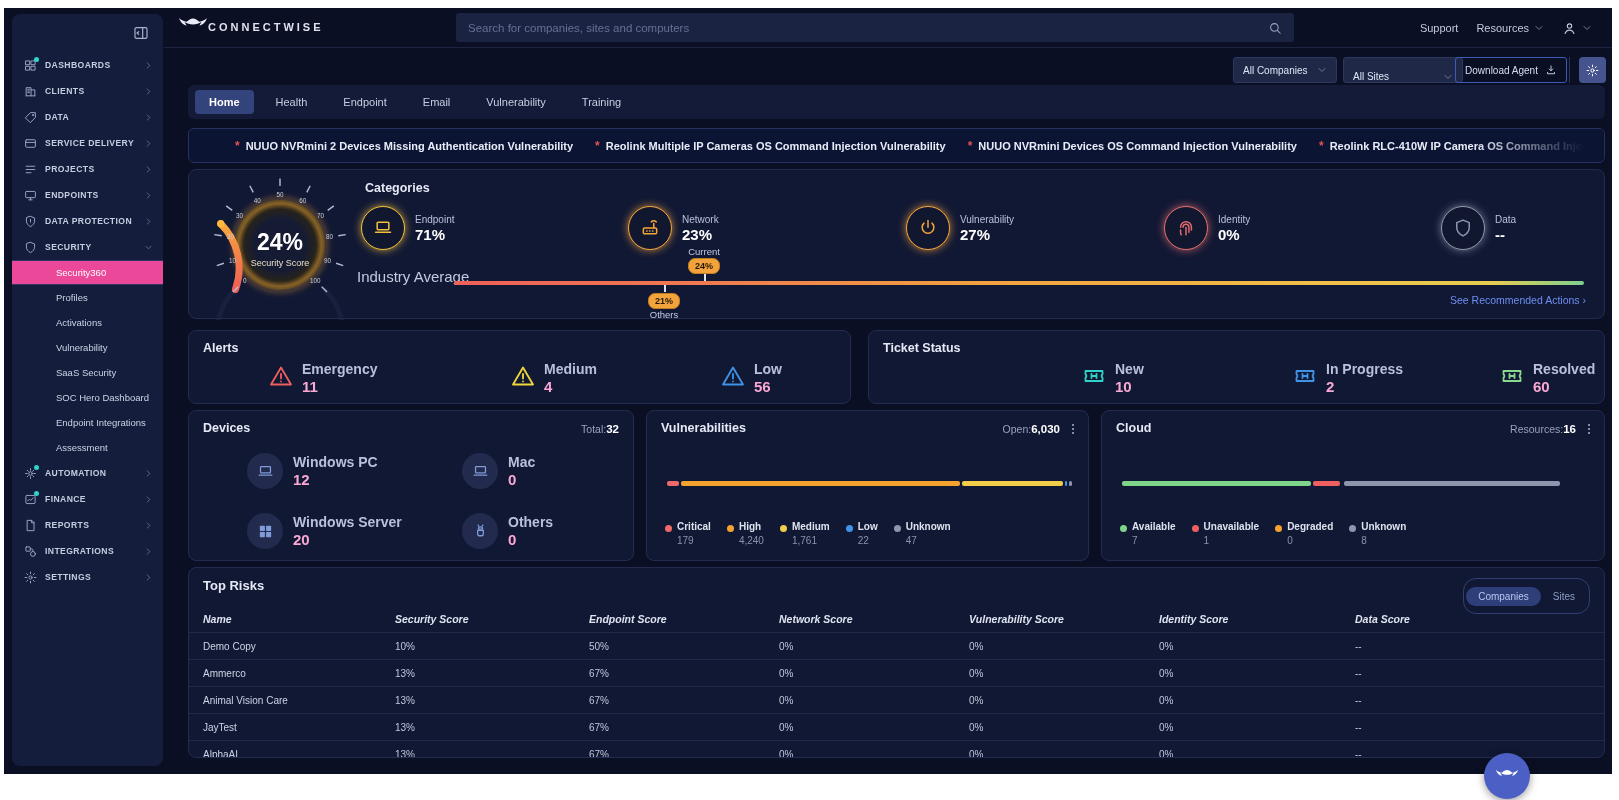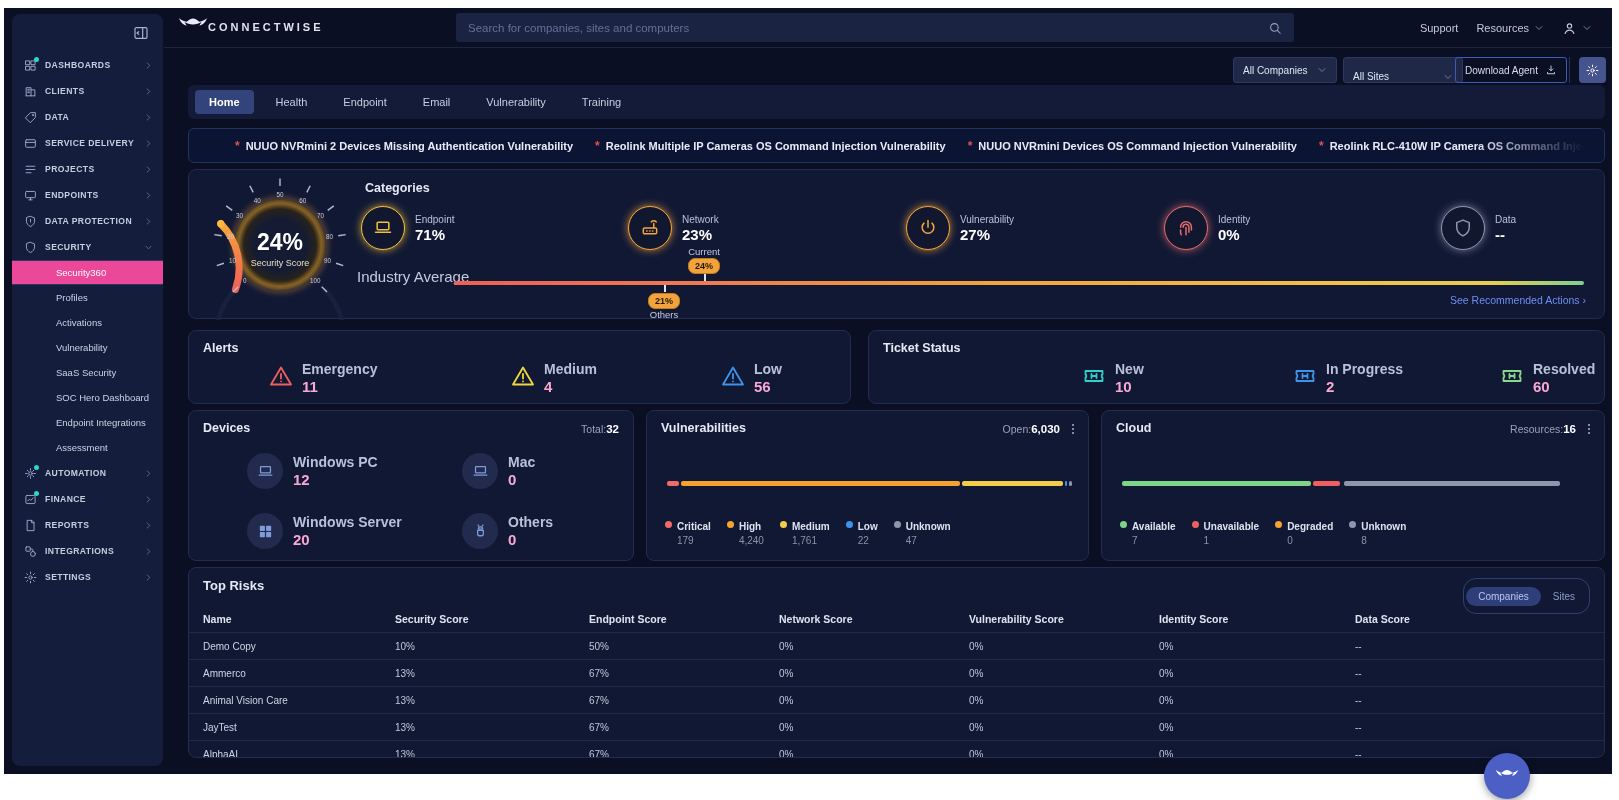--- a/index.html
+++ b/index.html
@@ -94,31 +94,31 @@
   .hdr-stat { position:absolute; right:14px; top:12px; font-size:10.5px; color:#99a2bd; }
   .hdr-stat b { color:#ffffff; font-size:11.5px; }
   .hdr-stat.with-kebab { right:28px; }
   .kebab { position:absolute; right:8px; top:10px; width:14px; height:16px; color:#aab3ca; cursor:pointer; }
 
   
   .stack-bar { position:absolute; top:70px; height:5px; display:flex; gap:2px; }
   .stack-bar .seg { height:100%; background:var(--c); border-radius:2px; width:var(--w); }
   .legend { position:absolute; left:18px; top:110px; display:flex; gap:16px; }
   .leg-item { font-size:10px; }
-  .leg-top { display:flex; align-items:flex-start; gap:5px; font-weight:bold; color:#dde2ee; }
+  .leg-top { display:flex; align-items:flex-end; gap:5px; font-weight:bold; color:#dde2ee; }
   .leg-dot { width:7px; height:7px; border-radius:50%; background:var(--c); }
   .leg-val { margin-left:12px; margin-top:3px; color:#8b93a8; }
 
   
   #risks-panel { left:184px; top:559px; width:1417px; height:191px; overflow:hidden; }
   .toggle { position:absolute; right:14px; top:10px; height:36px; border:1px solid #31406f; border-radius:13px; display:flex; align-items:center; padding:2px; }
   .toggle-opt { font-size:10px; color:#8c9cc9; padding:0 12px; height:19px; display:flex; align-items:center; border-radius:10px; cursor:pointer; }
   .toggle-opt.active { background:#2e3e78; color:#b9c6f2; }
   .risk-grid { display:grid; grid-template-columns:192px 194px 190px 190px 190px 196px 1fr; padding-left:14px; align-items:center; }
-  .risk-head { position:absolute; left:0; right:0; top:38px; height:26px; font-size:10.5px; font-weight:bold; color:#dee3f0; }
+  .risk-head { position:absolute; left:0; right:0; top:38px; height:26px; font-size:10.5px; font-weight:bold; color:#dee3f0;font-style:italic; }
   .risk-rows { position:absolute; left:0; right:0; top:64px; bottom:0; overflow:hidden; }
   .risk-row { height:27px; border-top:1px solid #202947; font-size:10px; color:#c0c7da; cursor:pointer; }
   .risk-row .cell-name { color:#ced4e6; }
 
   
   .fab { position:absolute; left:1480px; top:745px; width:46px; height:46px; border-radius:50%; background:#4c5fc4; display:flex; align-items:center; justify-content:center; box-shadow:0 2px 8px rgba(0,0,0,.4); cursor:pointer; z-index:20; }
   .fab .ic { width:24px; height:15px; color:#ffffff; }
 </style>
 </head>
 <body>

